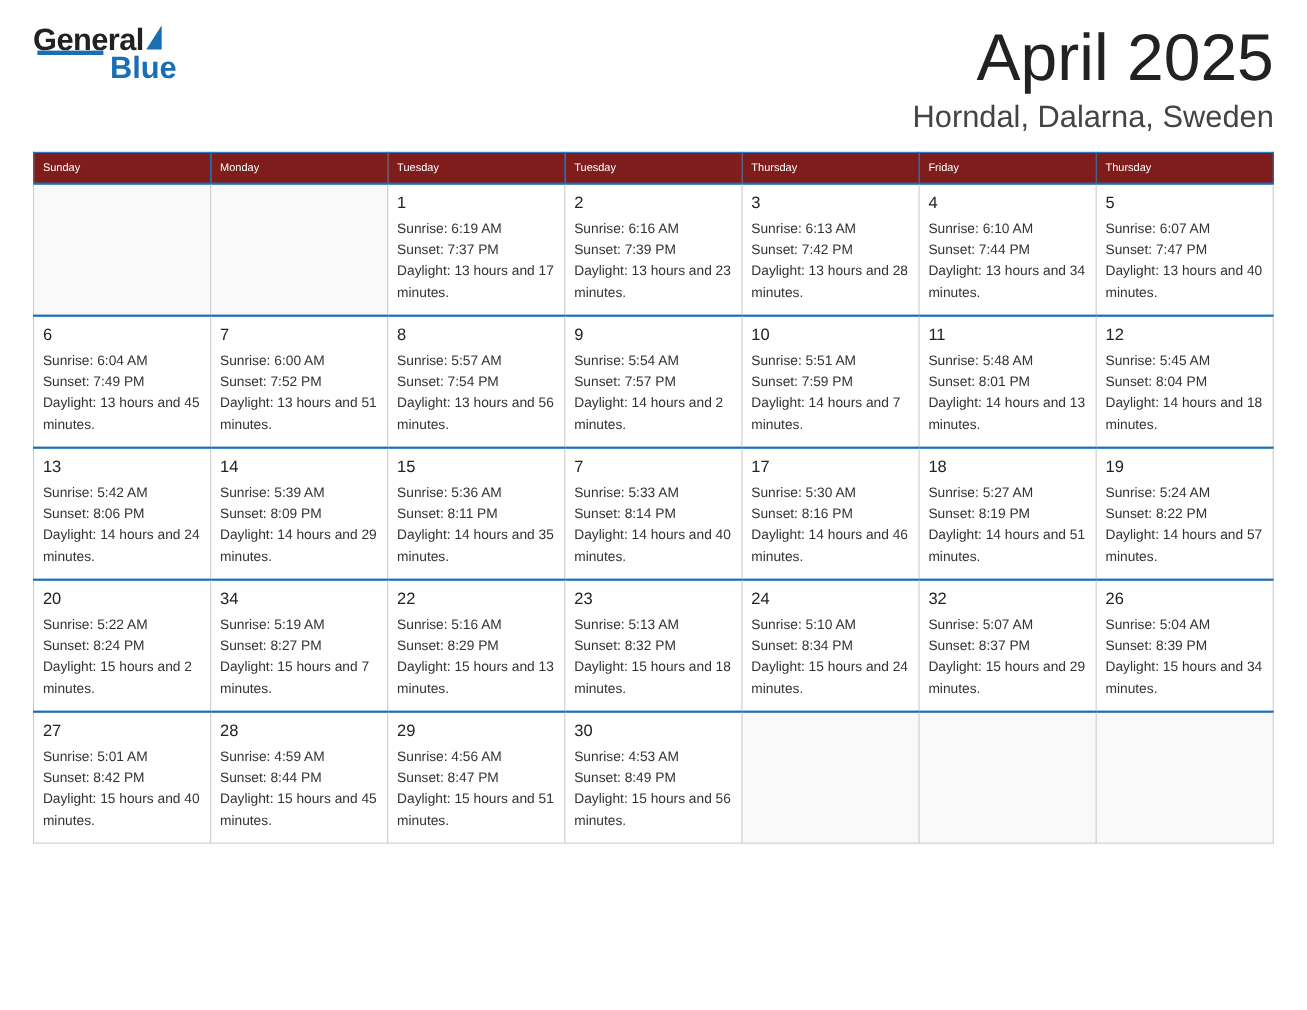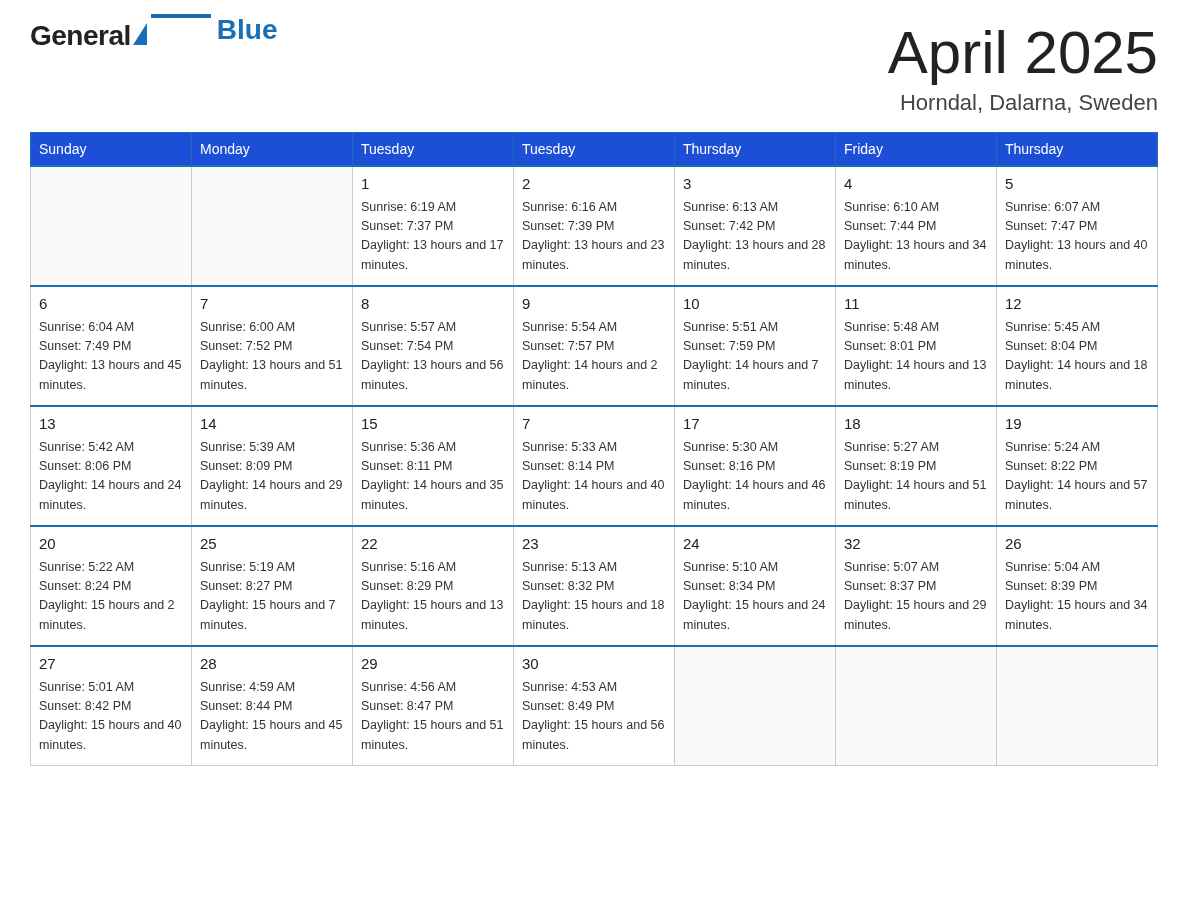--- a/index.html
+++ b/index.html
@@ -42,33 +42,33 @@
     .title-block {
       text-align: right;
     }
     .title-month {
       font-size: 60px;
       font-weight: normal;
       color: #222;
       line-height: 1.1;
     }
     .title-location {
-      font-size: 22px;
+      font-size: 28px;
       color: #444;
       margin-top: 4px;
     }
     .calendar-table {
       width: 100%;
       border-collapse: collapse;
       table-layout: fixed;
     }
     .calendar-table thead tr th {
-      background-color: #1d4ed8;
+      background-color: #7f1d1d;
       color: #fff;
-      font-size: 14px;
+      font-size: 10px;
       font-weight: normal;
       padding: 8px 8px;
       text-align: left;
       border: 1px solid #1a6eb5;
     }
     .calendar-table tbody tr td {
       vertical-align: top;
       padding: 6px 8px 10px 8px;
       border: 1px solid #ccc;
       border-top: 2px solid #1a6eb5;
@@ -88,21 +88,21 @@
       display: block;
       margin-bottom: 2px;
     }
     .day-info {
       font-size: 12.5px;
       color: #333;
       line-height: 1.55;
     }
     .logo-wrapper {
       display: flex;
-      flex-direction: row;
+      flex-direction: column;
       align-items: flex-start;
     }
     .logo-row1 {
       display: flex;
       align-items: center;
     }
     .logo-row2 {
       display: flex;
       align-items: flex-start;
       margin-top: -6px;
@@ -231,21 +231,21 @@
           <span class="day-number">19</span>
           <div class="day-info">Sunrise: 5:24 AM<br>Sunset: 8:22 PM<br>Daylight: 14 hours and 57 minutes.</div>
         </td>
       </tr>
       <tr>
         <td>
           <span class="day-number">20</span>
           <div class="day-info">Sunrise: 5:22 AM<br>Sunset: 8:24 PM<br>Daylight: 15 hours and 2 minutes.</div>
         </td>
         <td>
-          <span class="day-number">25</span>
+          <span class="day-number">34</span>
           <div class="day-info">Sunrise: 5:19 AM<br>Sunset: 8:27 PM<br>Daylight: 15 hours and 7 minutes.</div>
         </td>
         <td>
           <span class="day-number">22</span>
           <div class="day-info">Sunrise: 5:16 AM<br>Sunset: 8:29 PM<br>Daylight: 15 hours and 13 minutes.</div>
         </td>
         <td>
           <span class="day-number">23</span>
           <div class="day-info">Sunrise: 5:13 AM<br>Sunset: 8:32 PM<br>Daylight: 15 hours and 18 minutes.</div>
         </td>

